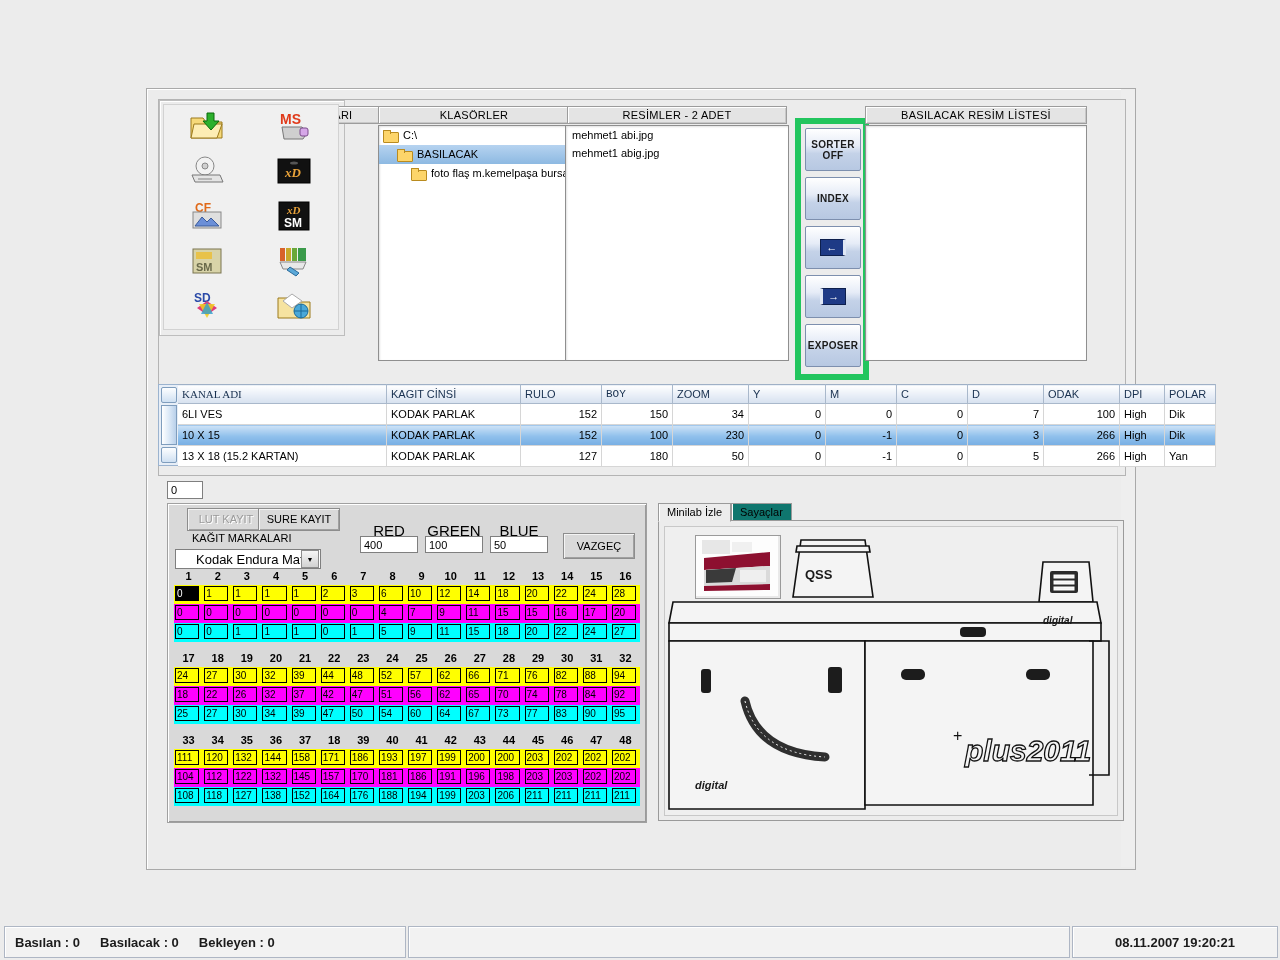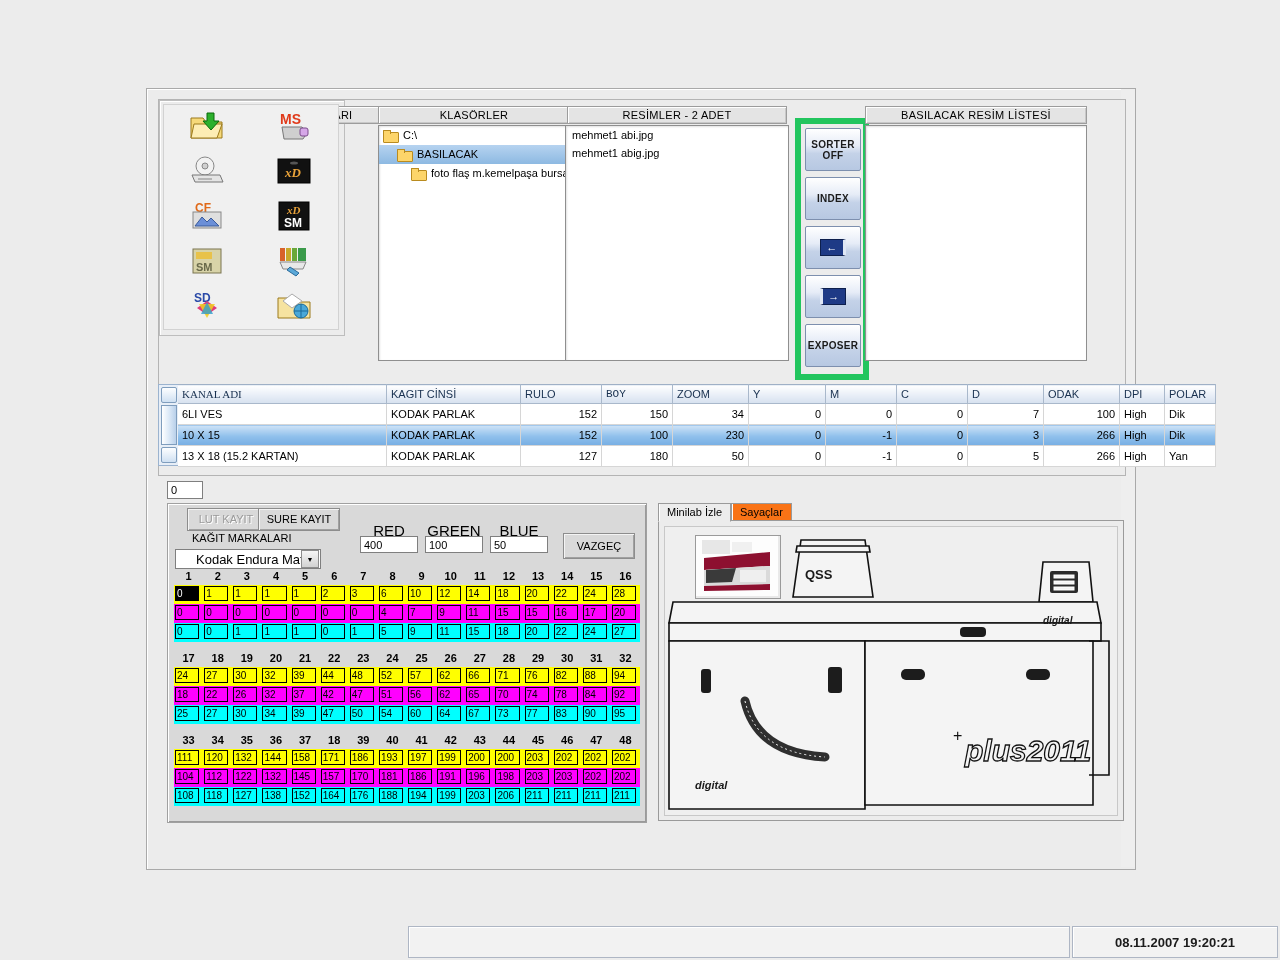--- a/index.html
+++ b/index.html
@@ -152,21 +152,21 @@
   .row-y .cell,.row-m .cell,.row-c .cell{}
   .cg-row.row-y .cell{background:#ffff00;}
   .cg-row.row-m .cell{background:#ff00ff;}
   .cg-row.row-c .cell{background:#00ffff;}
   .cg-row .cell.focused input{background:#000;color:#fff;}
 
   
   #tabs{position:absolute;left:500px;top:24px;width:466px;height:318px;}
   .tabstrip{position:absolute;left:0;top:0;height:18px;display:flex;}
   .tab{height:17px;line-height:17px;padding:0 8px;font-size:11px;
-    background:#f97316;border:1px solid #9a9a9a;border-bottom:none;cursor:pointer;
+    background:#0f766e;border:1px solid #9a9a9a;border-bottom:none;cursor:pointer;
     box-shadow:1px 0 0 #fff inset;}
   .tab.active{background:#ececec;border-bottom:1px solid #ececec;position:relative;z-index:2;}
   #tabbody{position:absolute;left:0;top:17px;width:464px;height:299px;
     background:#ececec;border:1px solid #9a9a9a;}
   #minilab-canvas{position:absolute;left:5px;top:5px;width:452px;height:288px;
     background:#efefef;border:1px solid #c8c8c8;overflow:hidden;}
   #thumb{position:absolute;left:30px;top:8px;width:84px;height:62px;background:#fff;
     border:1px solid #9a9a9a;box-shadow:0 0 0 2px #e9e9e9 inset;overflow:hidden;}
 
   
@@ -988,17 +988,22 @@
             <text x="140" y="52" font-family="Liberation Sans, sans-serif" font-size="13" font-weight="bold" fill="#1a1a1a">QSS</text>
             <path d="M424 114 L444 114 L444 248 L424 248" fill="none" stroke="#111" stroke-width="1.6"></path>
           </svg>
         </div>
       </div>
     </div>
   </div>
 </div>
 
 <div id="statusbar">
+  <div class="sb-cell" id="sb-left">
+    <span class="sb-item">Basılan : 0</span>
+    <span class="sb-item">Basılacak : 0</span>
+    <span class="sb-item">Bekleyen : 0</span>
+  </div>
   <div class="sb-cell" id="sb-mid"></div>
   <div class="sb-cell" id="sb-right">
     <span class="sb-item">08.11.2007 19:20:21</span>
   </div>
 </div>
 
 </body></html>

